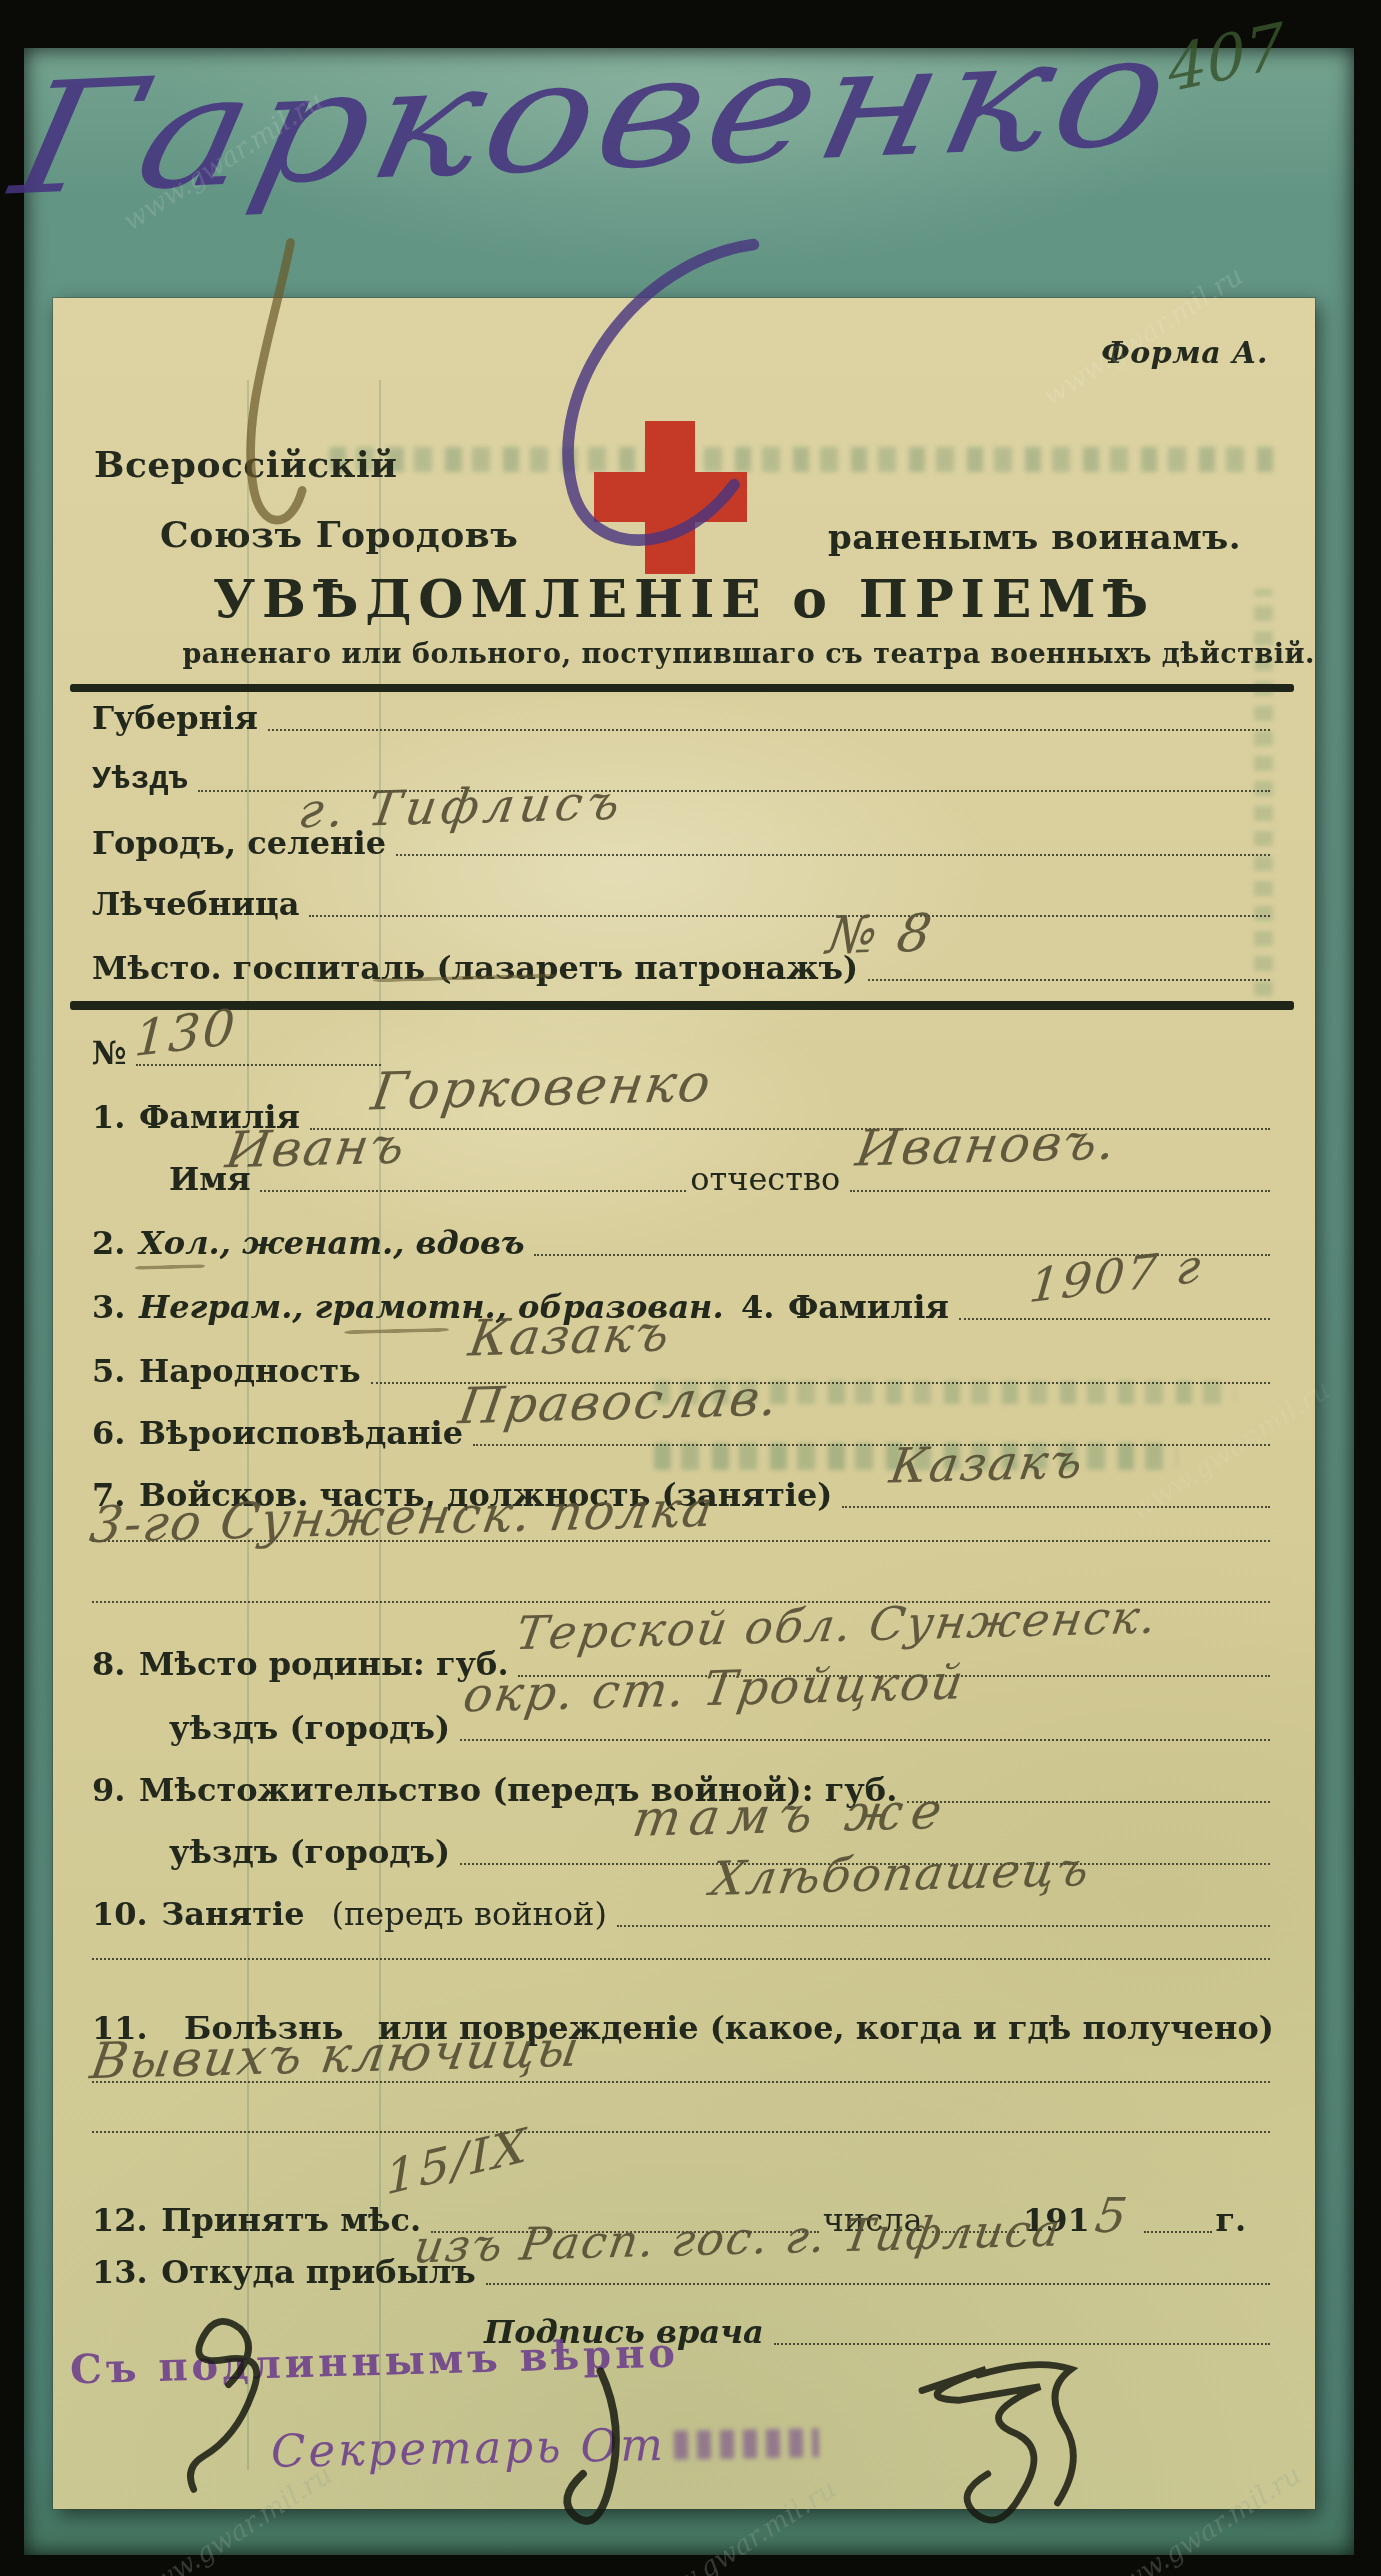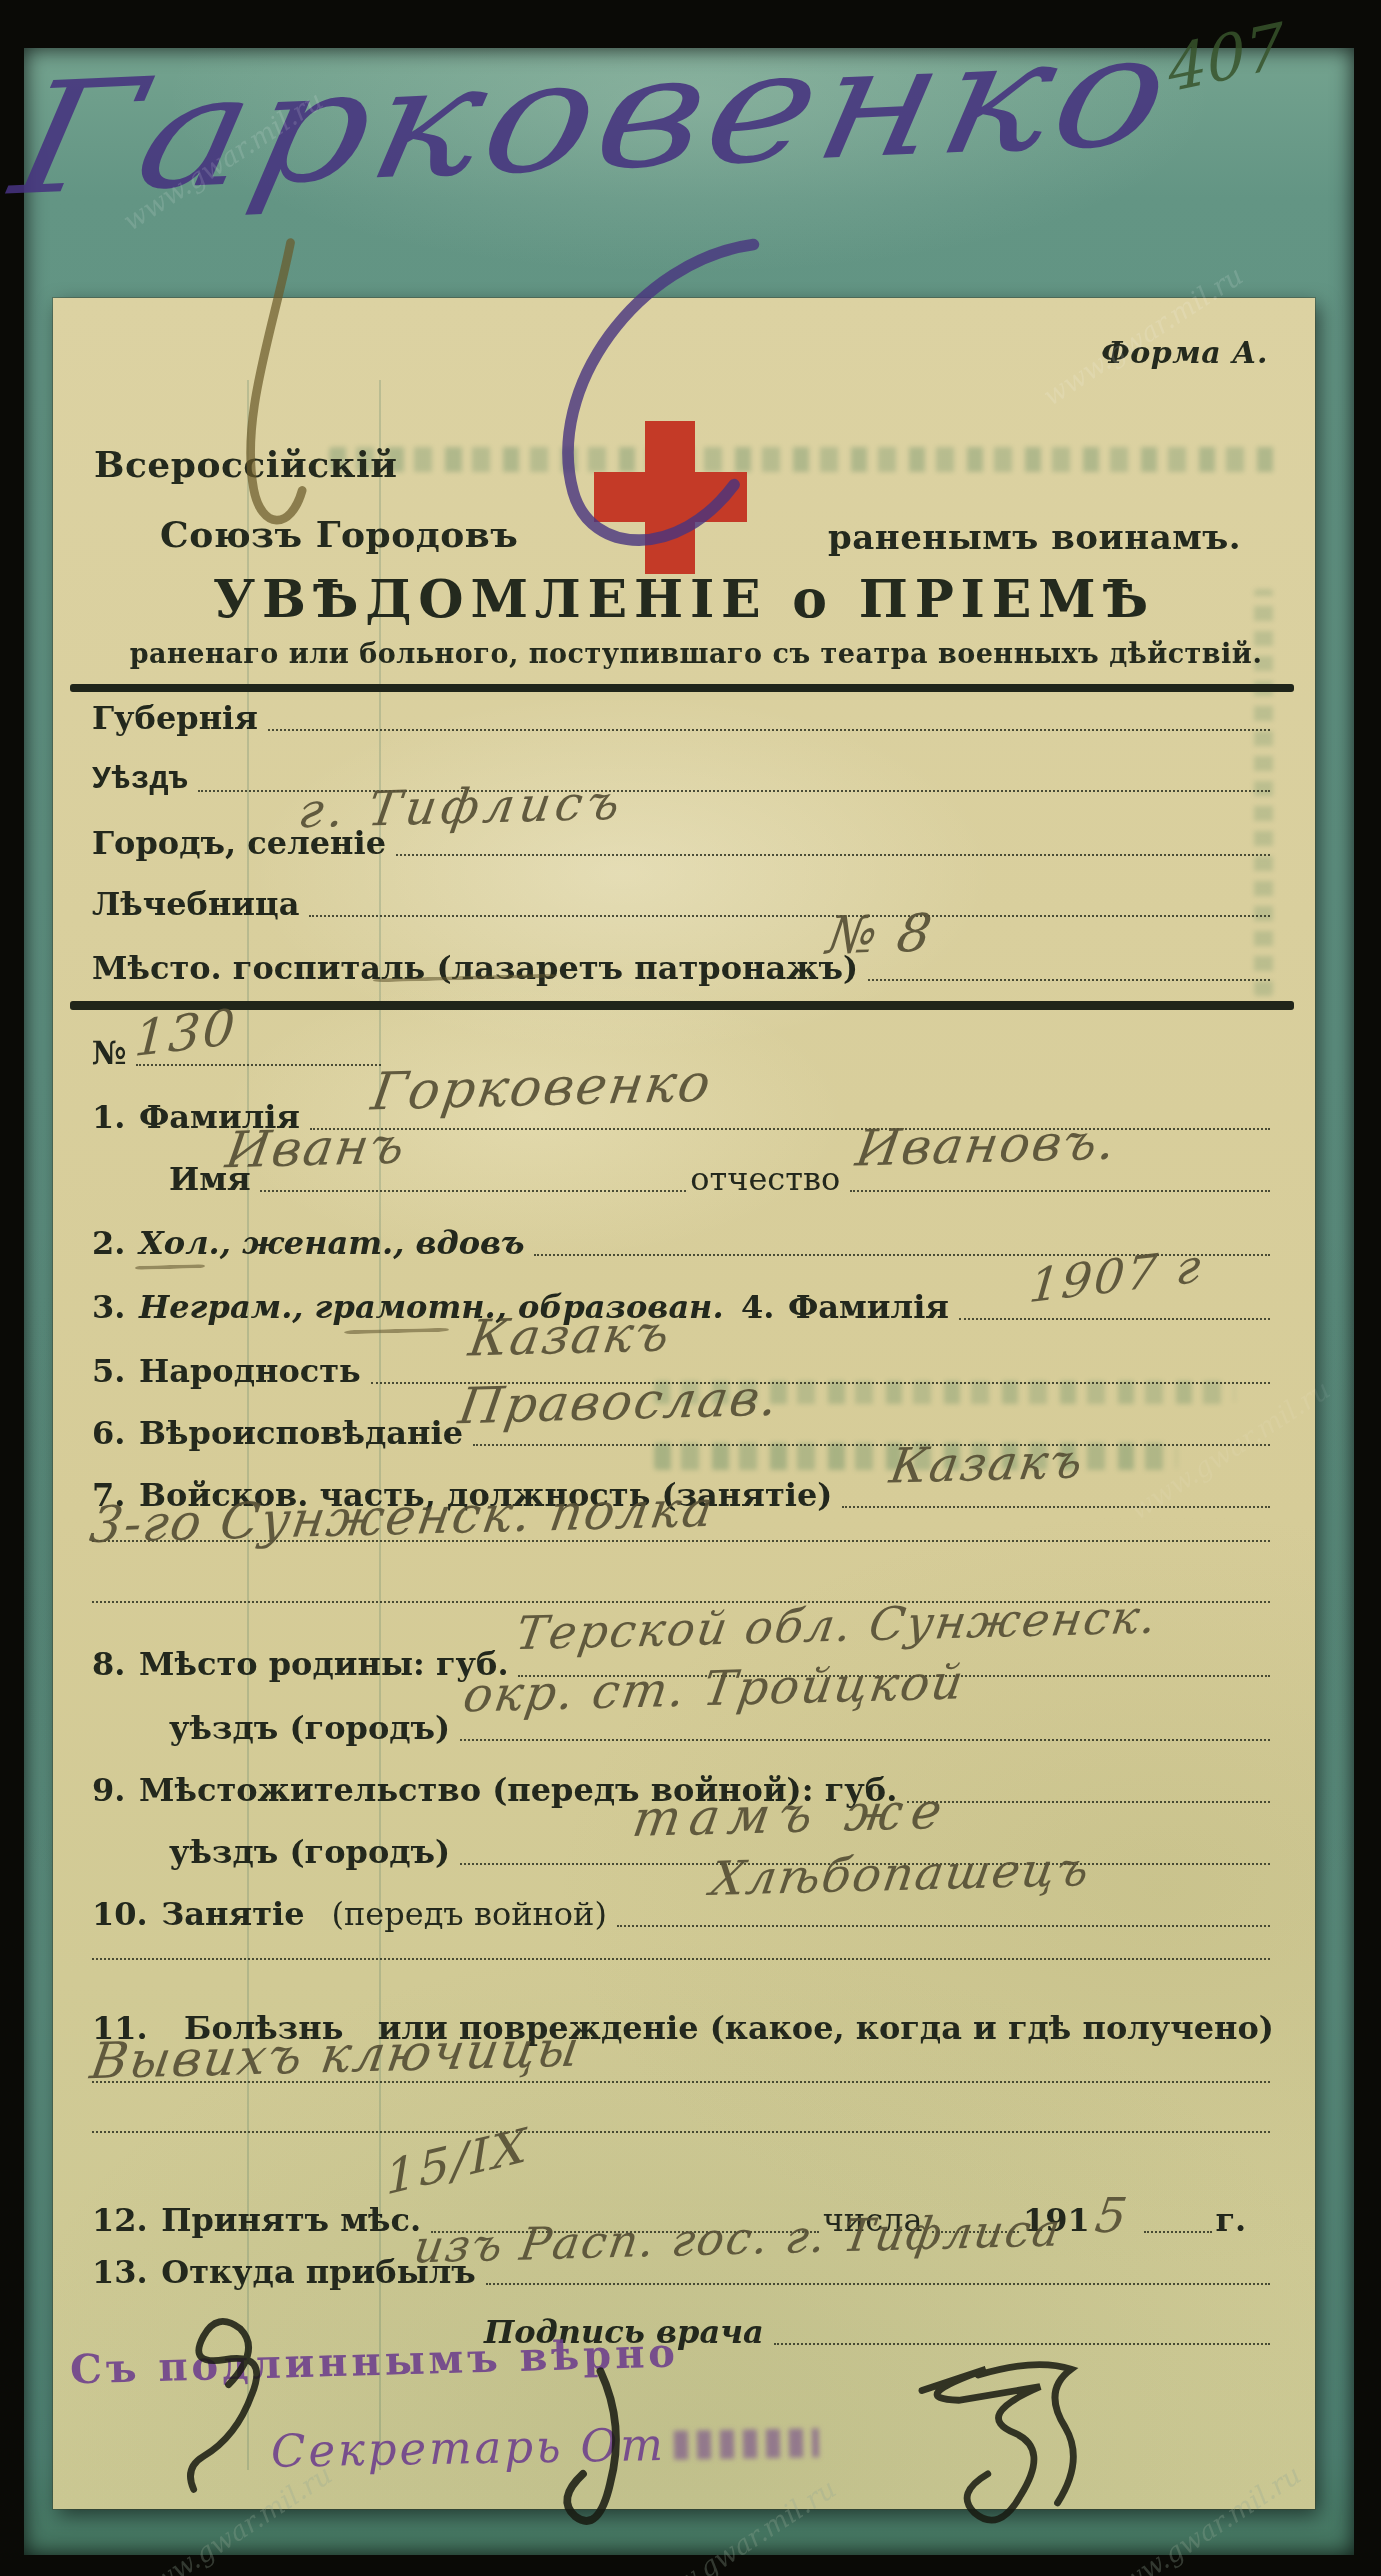--- a/index.html
+++ b/index.html
@@ -38,21 +38,21 @@
       rgba(62,118,82,.5) 27px 45px, transparent 45px 58px); }
   .bleed.vert { background:repeating-linear-gradient(0deg, rgba(62,118,82,.55) 0 14.5px,
       transparent 14.5px 25px); }
   
   .pr { position:absolute; line-height:1.08; color:#242a1e; letter-spacing:0.5px; }
   .b { font-weight:bold; }
   .i { font-style:italic; }
   .form-code { font-size:30px; }
   .org { font-size:36px; }
   .title { font-size:52px; letter-spacing:6.8px; width:100%; text-align:center; }
-  .subtitle { font-size:27px; width:100%; text-align:center; letter-spacing:0.5px;margin-left:12px; }
+  .subtitle { font-size:27px; width:100%; text-align:right; letter-spacing:0.5px; }
   .rule { position:absolute; left:17.4px; right:21px; background:#20251a; border-radius:2.9px; }
   
   .cross { position:absolute; }
   .cross .v { position:absolute; background:#c43a27; left:51px; top:0; width:50px; height:153px; }
   .cross .h { position:absolute; background:#c43a27; left:0; top:51px; width:153px; height:50px; }
   
   .row { position:absolute; left:39px; right:41px; display:flex; align-items:flex-end;
     font-size:32px; }
   .row .no { font-weight:bold; margin-right:13.6px; white-space:nowrap; }
   .row .lb { white-space:nowrap; }

